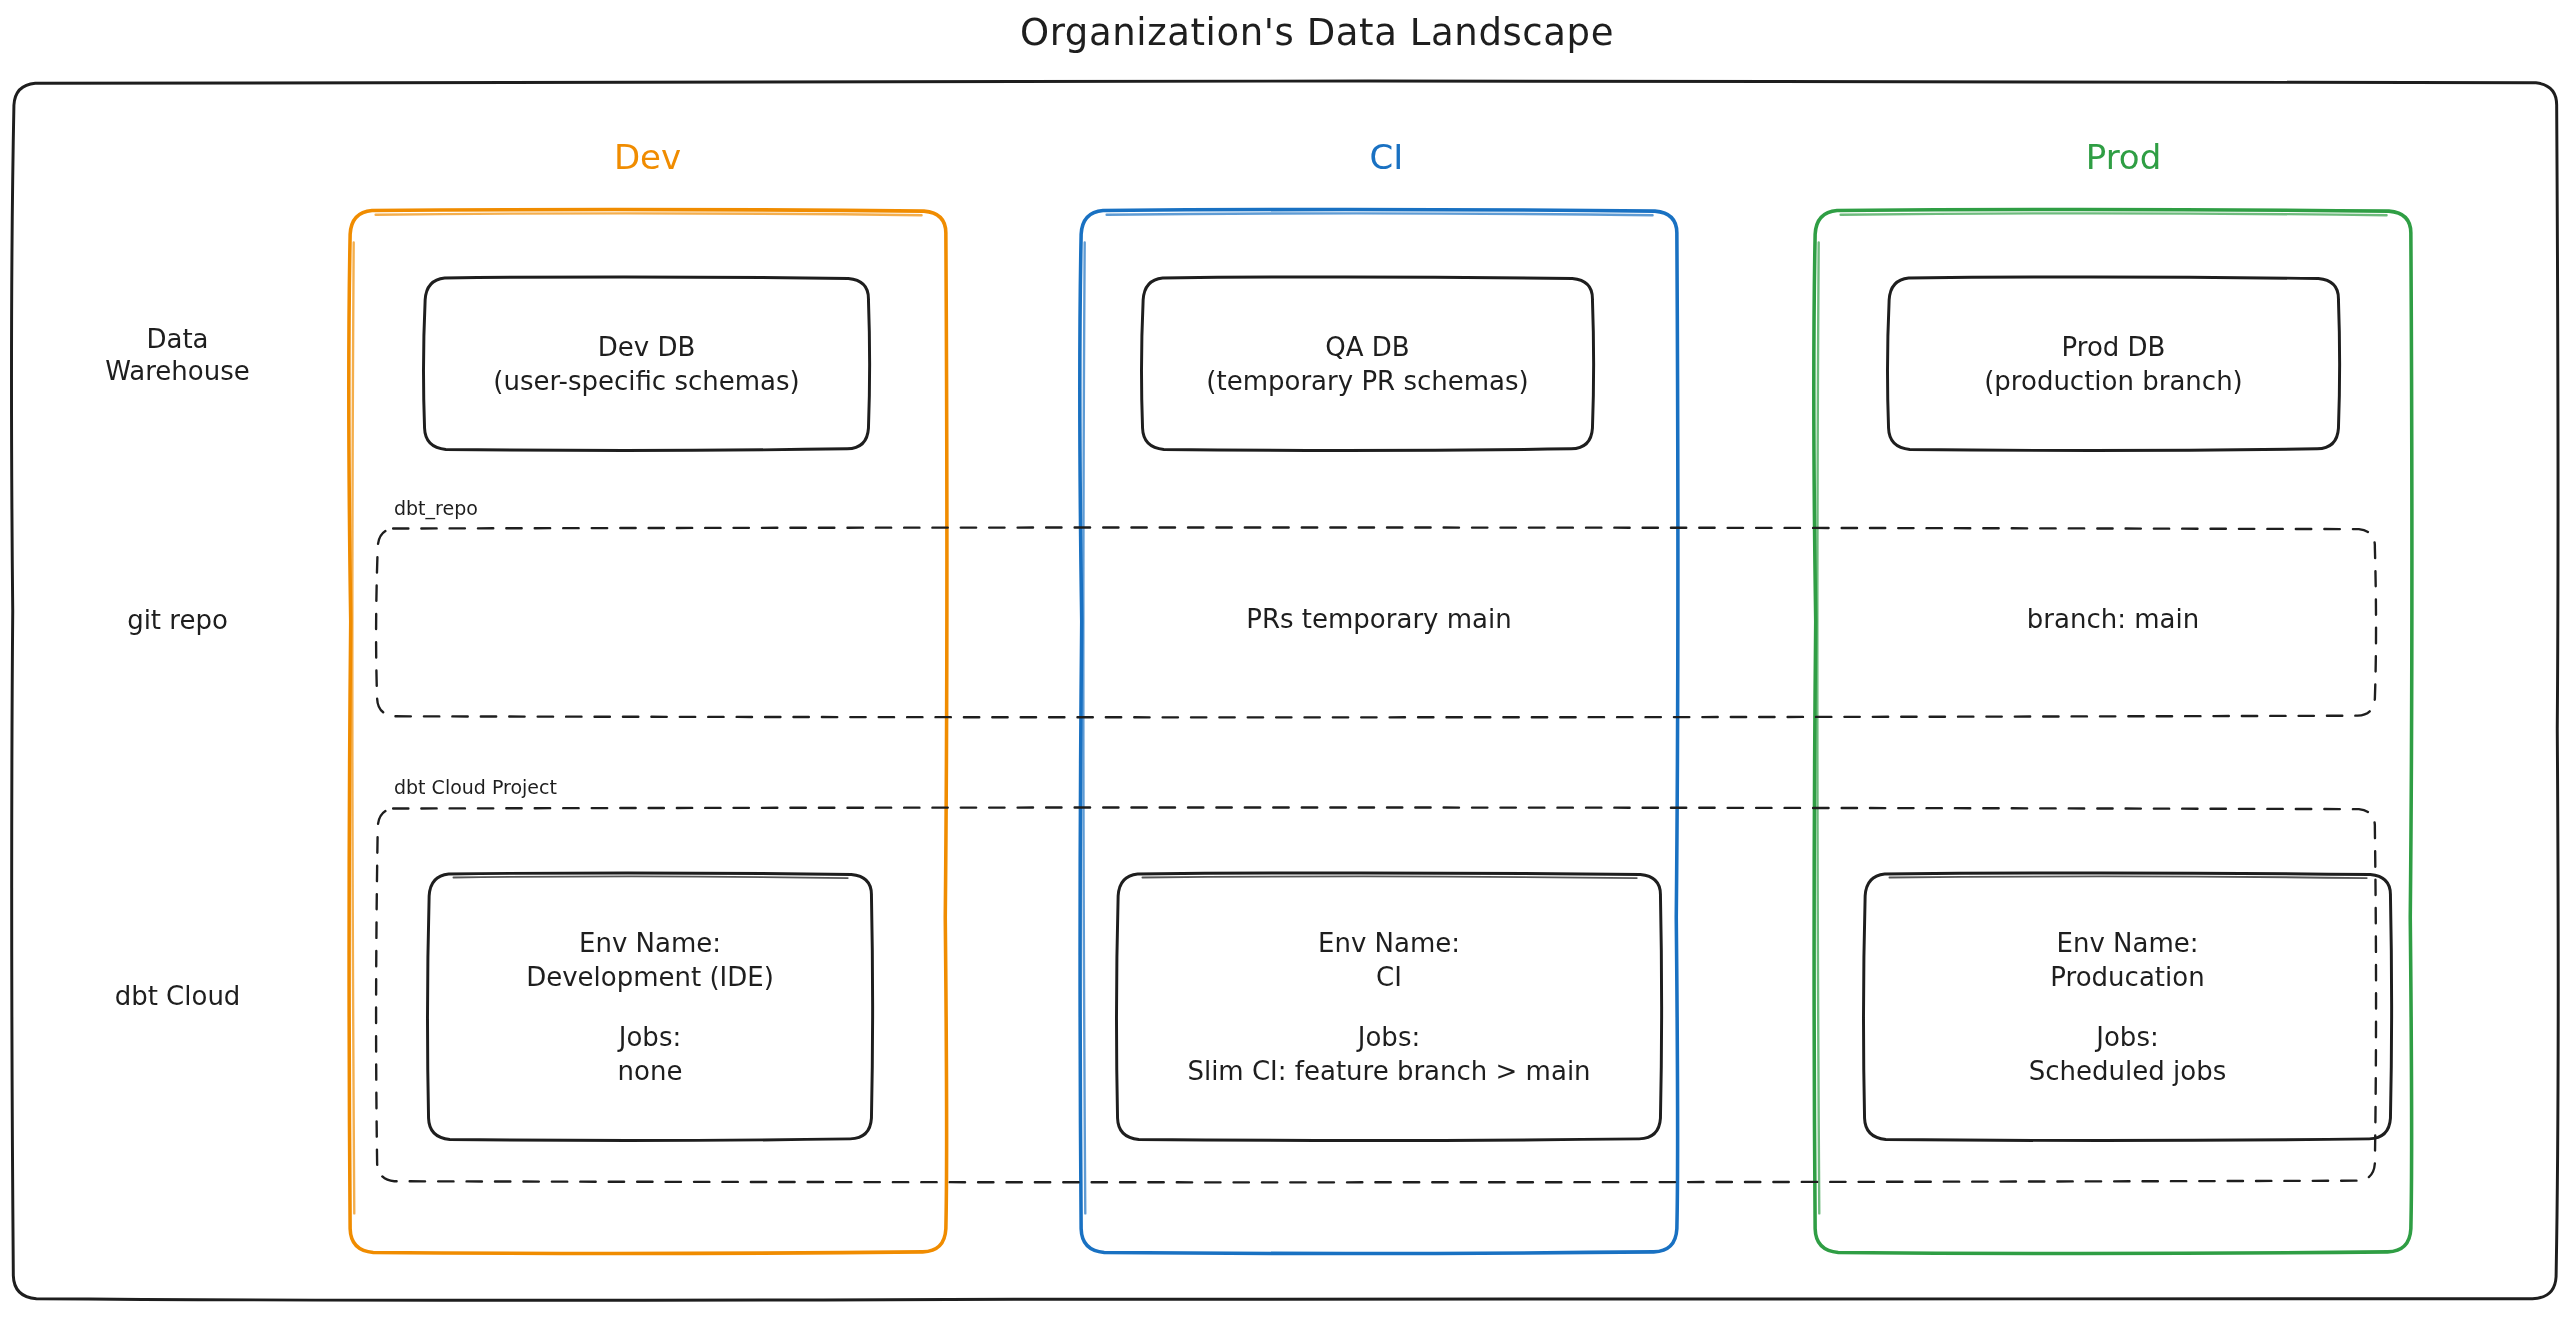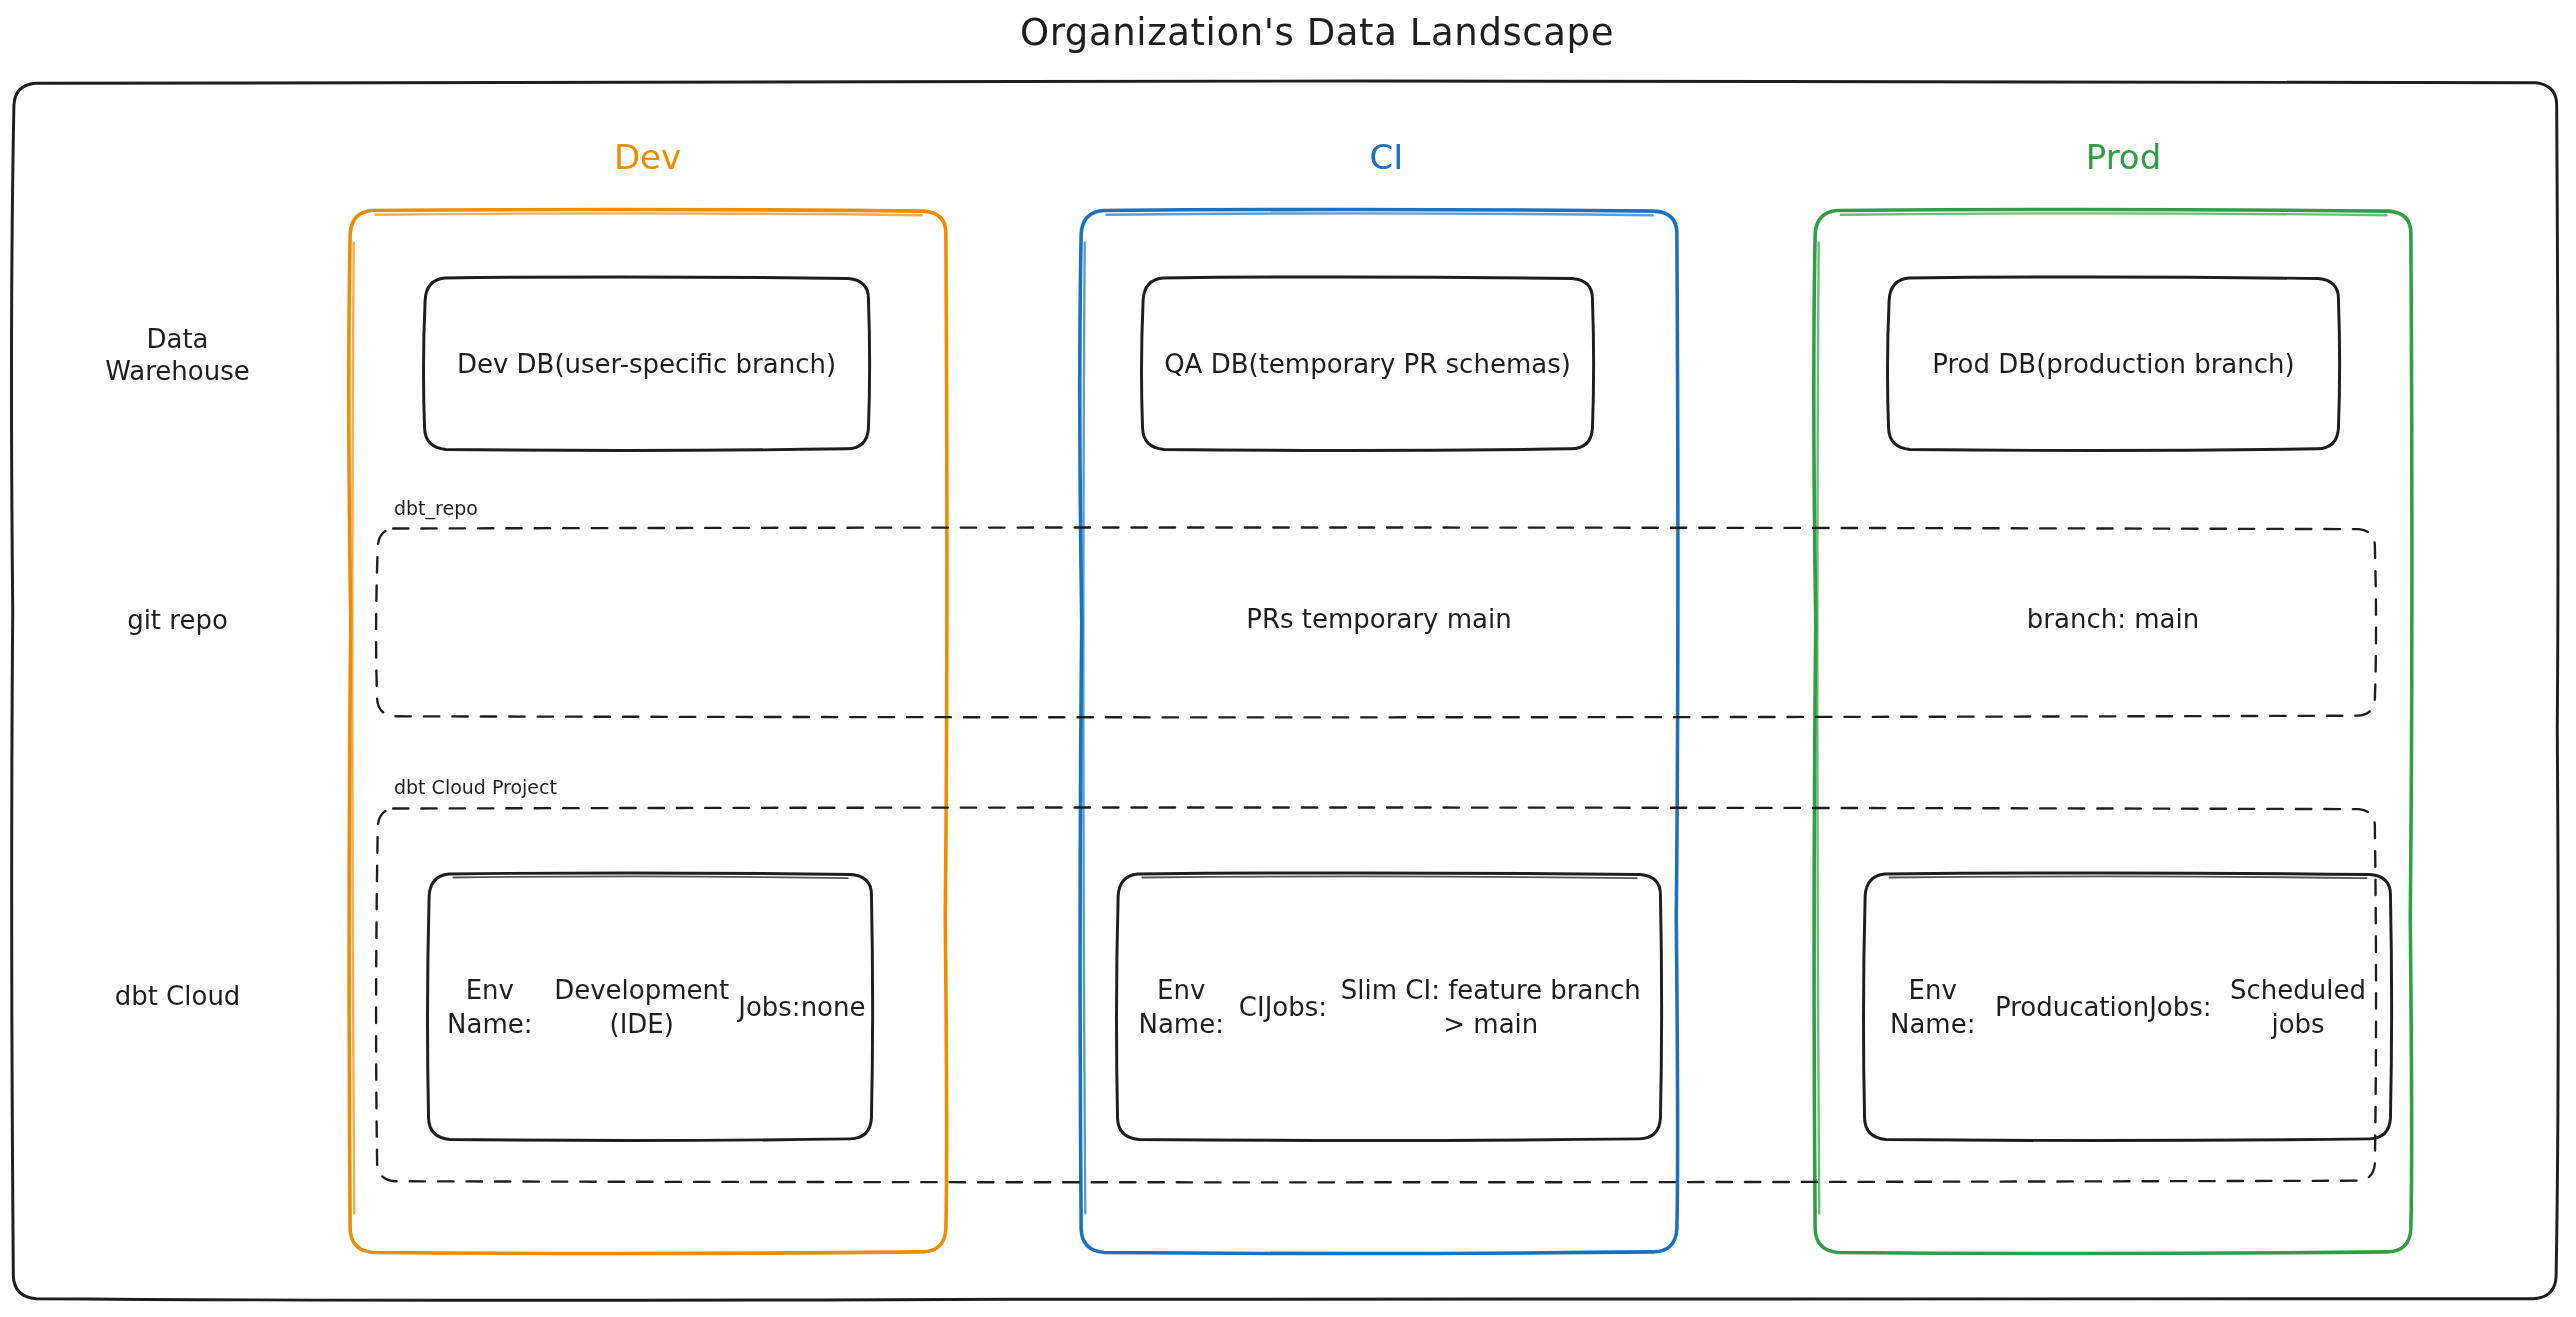--- a/index.html
+++ b/index.html
@@ -106,21 +106,21 @@
   
   .node-box {
     position: absolute;
   }
   .node-box .frame { position: absolute; inset: 0; }
   .node-box .frame svg { display:block; width:100%; height:100%; overflow:visible; }
   .node-text {
     position: absolute;
     inset: 0;
     display: flex;
-    flex-direction: row;
+    flex-direction: column;
     align-items: center;
     justify-content: center;
     text-align: center;
     font-size: 26px;
     line-height: 1.32;
     color: #1e1e1e;
     padding: 0 9.5px;
     box-sizing: border-box;
   }
   .node-text .gap { height: 25px; }
@@ -225,21 +225,21 @@
   <div class="node-box" id="node-dev-db">
     <div class="frame">
       <svg viewBox="0 0 762 300" preserveAspectRatio="none">
         <path d="M 40 5 Q 380 1 722 6 Q 757 9 756 42 Q 760 150 756 258
                  Q 754 292 720 293 Q 380 298 42 294 Q 7 291 6 258
                  Q 2 150 7 42 Q 9 8 40 5 Z" fill="none" stroke="#1e1e1e" stroke-width="5" stroke-linecap="round" stroke-linejoin="round"></path>
       </svg>
     </div>
     <div class="node-text hand">
       <div>Dev DB</div>
-      <div>(user-specific branch)</div>
+      <div>(user-specific schemas)</div>
     </div>
   </div>
 
   <div class="node-box" id="node-qa-db">
     <div class="frame">
       <svg viewBox="0 0 772 300" preserveAspectRatio="none">
         <path d="M 40 5 Q 386 1 732 6 Q 767 9 766 42 Q 770 150 766 258
                  Q 764 292 730 293 Q 386 298 42 294 Q 7 291 6 258
                  Q 2 150 7 42 Q 9 8 40 5 Z" fill="none" stroke="#1e1e1e" stroke-width="5" stroke-linecap="round" stroke-linejoin="round"></path>
       </svg>

